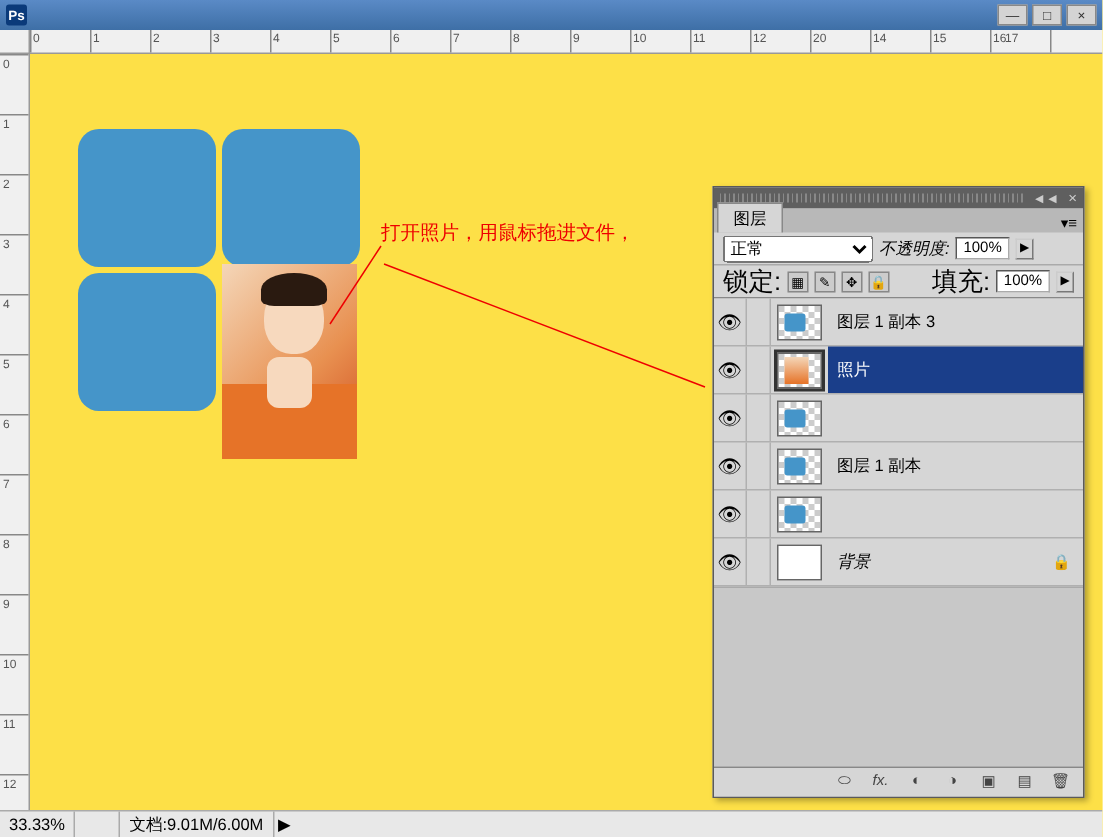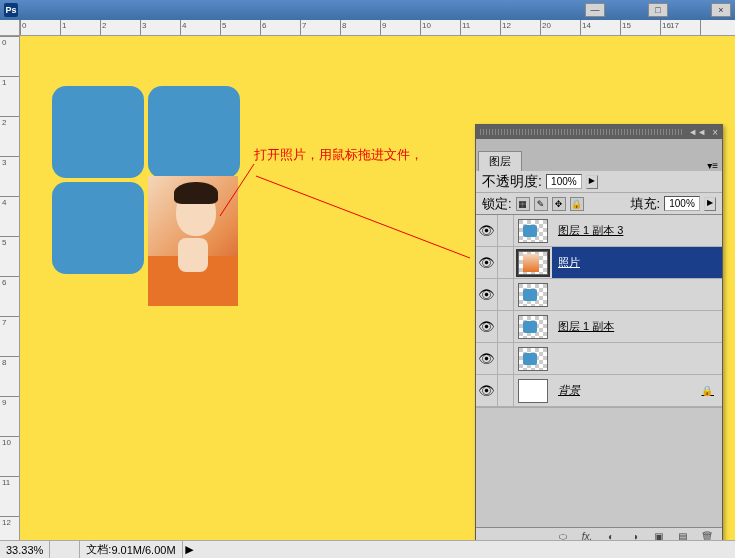--- a/index.html
+++ b/index.html
@@ -1,18 +1,18 @@
 <!DOCTYPE html>
 <html><head>
 <meta charset="utf-8">
 <style>
 * { margin: 0; padding: 0; box-sizing: border-box; font-family: "Microsoft YaHei", SimSun, sans-serif; }
 body { width: 735px; height: 558px; background: #fff; overflow: hidden; position: relative; }
 
-.titlebar { height: 20px; background: linear-gradient(#5a8ac6, #3e6fa6); display: flex; align-items: center; padding: 0 4px; color: #fff; font-size: 11px; gap: 40px; }
+.titlebar { height: 20px; background: linear-gradient(#5a8ac6, #3e6fa6); display: flex; align-items: center; padding: 0 4px; color: #fff; font-size: 11px; }
 .titlebar .ps-icon { width: 14px; height: 14px; background: #0a3a7a; border-radius: 2px; display: flex; align-items: center; justify-content: center; font-size: 9px; font-weight: bold; margin-right: 6px; }
 .titlebar .spacer { flex: 1; }
 .winbtn { width: 20px; height: 14px; background: #d4d4d4; border: 1px solid #888; margin-left: 3px; display: flex; align-items: center; justify-content: center; font-size: 9px; color: #333; cursor: pointer; }
 
 .ruler-h { position: absolute; top: 20px; left: 20px; right: 0; height: 16px; background: #f0f0f0; border-bottom: 1px solid #999; font-size: 8px; color: #555; overflow: hidden; }
 .ruler-h .tick { position: absolute; top: 0; width: 1px; height: 16px; background: #888; }
 .ruler-h .num { position: absolute; top: 1px; font-size: 8px; }
 .ruler-v { position: absolute; top: 36px; left: 0; width: 20px; bottom: 18px; background: #f0f0f0; border-right: 1px solid #999; font-size: 8px; color: #555; overflow: hidden; }
 .ruler-v .tick { position: absolute; left: 0; height: 1px; width: 20px; background: #888; }
 .ruler-v .num { position: absolute; left: 2px; }
@@ -27,45 +27,45 @@
 .photo .body { position: absolute; bottom: 0; left: 0; right: 0; height: 50px; background: #e67328; }
 
 .annot { position: absolute; color: #e00; font-size: 13px; line-height: 18px; white-space: nowrap; }
 .annot-lines { position: absolute; pointer-events: none; }
 
 .layers-panel { position: absolute; top: 124px; right: 12px; width: 248px; background: #d6d6d6; border: 1px solid #5a5a5a; box-shadow: 2px 2px 4px rgba(0,0,0,0.3); font-size: 11px; }
 .layers-hdr { height: 14px; background: #5f5f5f; display: flex; align-items: center; padding: 0 4px; }
 .layers-hdr .grip { flex: 1; background: repeating-linear-gradient(90deg,#888 0 1px,#5f5f5f 1px 3px); height: 6px; }
 .layers-hdr .arrows { color: #ccc; font-size: 9px; margin-left: 4px; cursor: pointer; }
 .layers-hdr .close { color: #ccc; font-size: 10px; margin-left: 6px; cursor: pointer; }
-.tab-row { height: 32px; display: flex; align-items: flex-end; background: #b8b8b8; padding-left: 2px; }
+.tab-row { height: 16px; display: flex; align-items: flex-end; background: #b8b8b8; padding-left: 2px; }
 .tab { background: #d6d6d6; padding: 2px 10px; font-size: 11px; border: 1px solid #888; border-bottom: none; }
 .tab-row .menu { margin-left: auto; margin-right: 4px; font-size: 10px; cursor: pointer; }
 .opt-row1 { height: 22px; display: flex; align-items: center; padding: 0 6px; gap: 4px; border-bottom: 1px solid #aaa; }
 .opt-row1 select { flex: 0 0 100px; font-size: 11px; height: 18px; }
-.opt-row1 .lbl { font-size: 14px; white-space: nowrap; }
+.opt-row1 .lbl { font-size: 11px; white-space: nowrap; font-style: italic; }
 .opt-row1 .val { width: 36px; border: 1px inset #aaa; background: #fff; font-size: 10px; text-align: center; padding: 1px 0; }
 .opt-row1 .arr { width: 12px; height: 14px; border: 1px outset #ccc; background: #d6d6d6; font-size: 8px; text-align: center; cursor: pointer; }
 .opt-row2 { height: 22px; display: flex; align-items: center; padding: 0 6px; gap: 4px; border-bottom: 1px solid #888; }
-.opt-row2 .lbl { font-size: 13px; }
+.opt-row2 .lbl { font-size: 17px; }
 .opt-row2 .lockicon { width: 14px; height: 14px; border: 1px solid #888; background: #ccc; font-size: 9px; text-align: center; line-height: 12px; cursor: pointer; }
 .opt-row2 .sp { flex: 1; }
 .opt-row2 .val { width: 36px; border: 1px inset #aaa; background: #fff; font-size: 10px; text-align: center; padding: 1px 0; }
 .opt-row2 .arr { width: 12px; height: 14px; border: 1px outset #ccc; background: #d6d6d6; font-size: 8px; text-align: center; cursor: pointer; }
 
 .layer-list { background: #d6d6d6; }
 .layer-row { height: 32px; display: flex; align-items: center; border-bottom: 1px solid #b0b0b0; }
 .layer-row.sel .name-cell { background: #1a3e8a; color: #fff; }
 .eye { width: 22px; text-align: center; font-size: 13px; cursor: pointer; border-right: 1px solid #b0b0b0; height: 100%; display: flex; align-items: center; justify-content: center; }
 .link { width: 16px; border-right: 1px solid #b0b0b0; height: 100%; }
 .thumb { width: 30px; height: 24px; margin: 0 4px; border: 1px solid #666; background: repeating-conic-gradient(#fff 0 25%, #ccc 0 50%) 0 0/8px 8px; position: relative; }
 .thumb.white { background: #fff; }
 .thumb .mini { position: absolute; inset: 5px 10px 5px 4px; background: #4595c9; border-radius: 2px; }
 .thumb .photomini { position: absolute; inset: 2px 8px 2px 4px; background: linear-gradient(#f4d6b8,#e67328); }
-.name-cell { flex: 1; height: 100%; display: flex; align-items: center; padding-left: 6px; font-size: 11px; gap: 10px; text-decoration: underline; }
+.name-cell { flex: 1; height: 100%; display: flex; align-items: center; padding-left: 6px; font-size: 11px; gap: 10px; }
 .name-cell .lockic { margin-left: auto; margin-right: 8px; font-size: 10px; color: #555; }
 .layer-row.sel .thumb { outline: 2px solid #333; }
 .layers-spacer { height: 120px; background: #c8c8c8; border-top: 1px solid #aaa; }
 .layers-footer { height: 20px; border-top: 1px solid #888; display: flex; align-items: center; justify-content: flex-end; gap: 6px; padding: 0 6px; background: #d6d6d6; }
 .layers-footer .fbtn { width: 18px; height: 14px; font-size: 10px; text-align: center; cursor: pointer; color: #444; }
 
 .statusbar { position: absolute; bottom: 0; left: 0; right: 0; height: 18px; background: #e8e8e8; border-top: 1px solid #aaa; display: flex; align-items: center; font-size: 11px; }
 .statusbar .cell { padding: 0 6px; border-right: 1px solid #aaa; height: 100%; display: flex; align-items: center; }
 .statusbar .arr { width: 14px; text-align: center; cursor: pointer; }
 </style>
@@ -171,20 +171,21 @@
   <div class="layers-hdr">
     <div class="grip"></div>
     <span class="arrows">◄◄</span>
     <span class="close">×</span>
   </div>
   <div class="tab-row">
     <div class="tab">图层</div>
     <span class="menu">▾≡</span>
   </div>
   <div class="opt-row1">
+    <select><option>正常</option></select>
     <span class="lbl">不透明度:</span>
     <span class="val">100%</span>
     <span class="arr">▶</span>
   </div>
   <div class="opt-row2">
     <span class="lbl">锁定:</span>
     <span class="lockicon">▦</span>
     <span class="lockicon">✎</span>
     <span class="lockicon">✥</span>
     <span class="lockicon">🔒</span>

